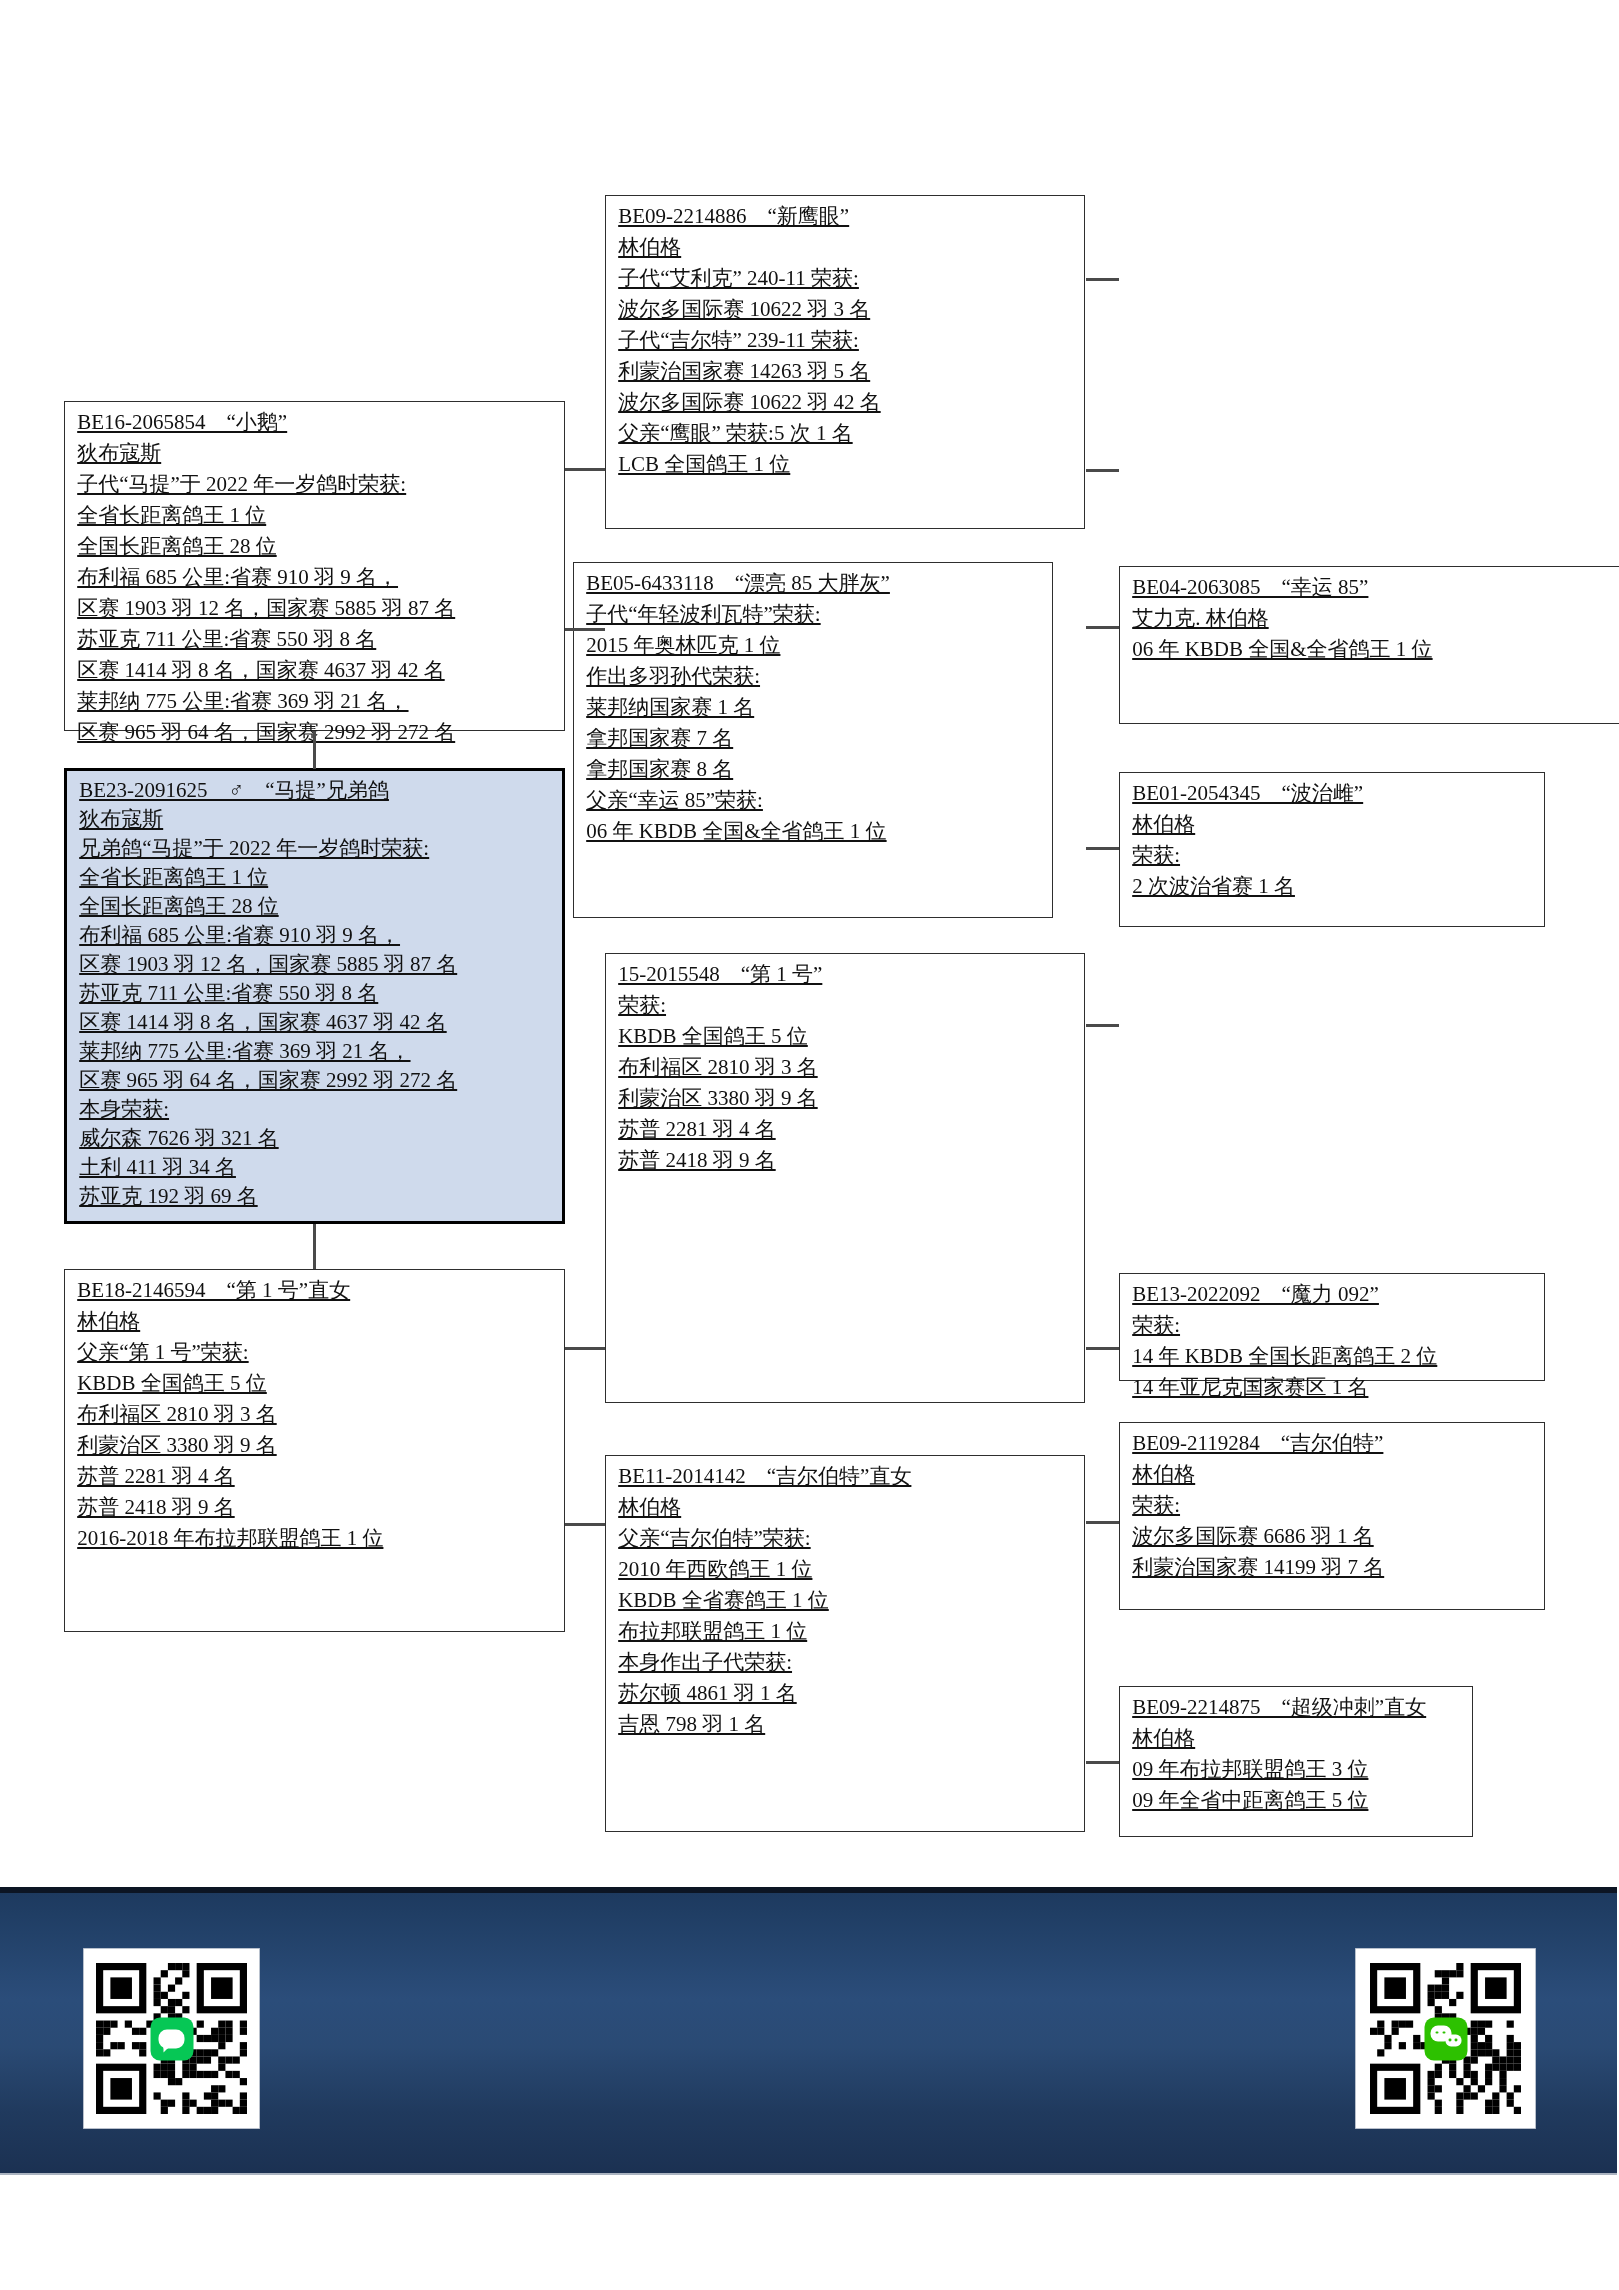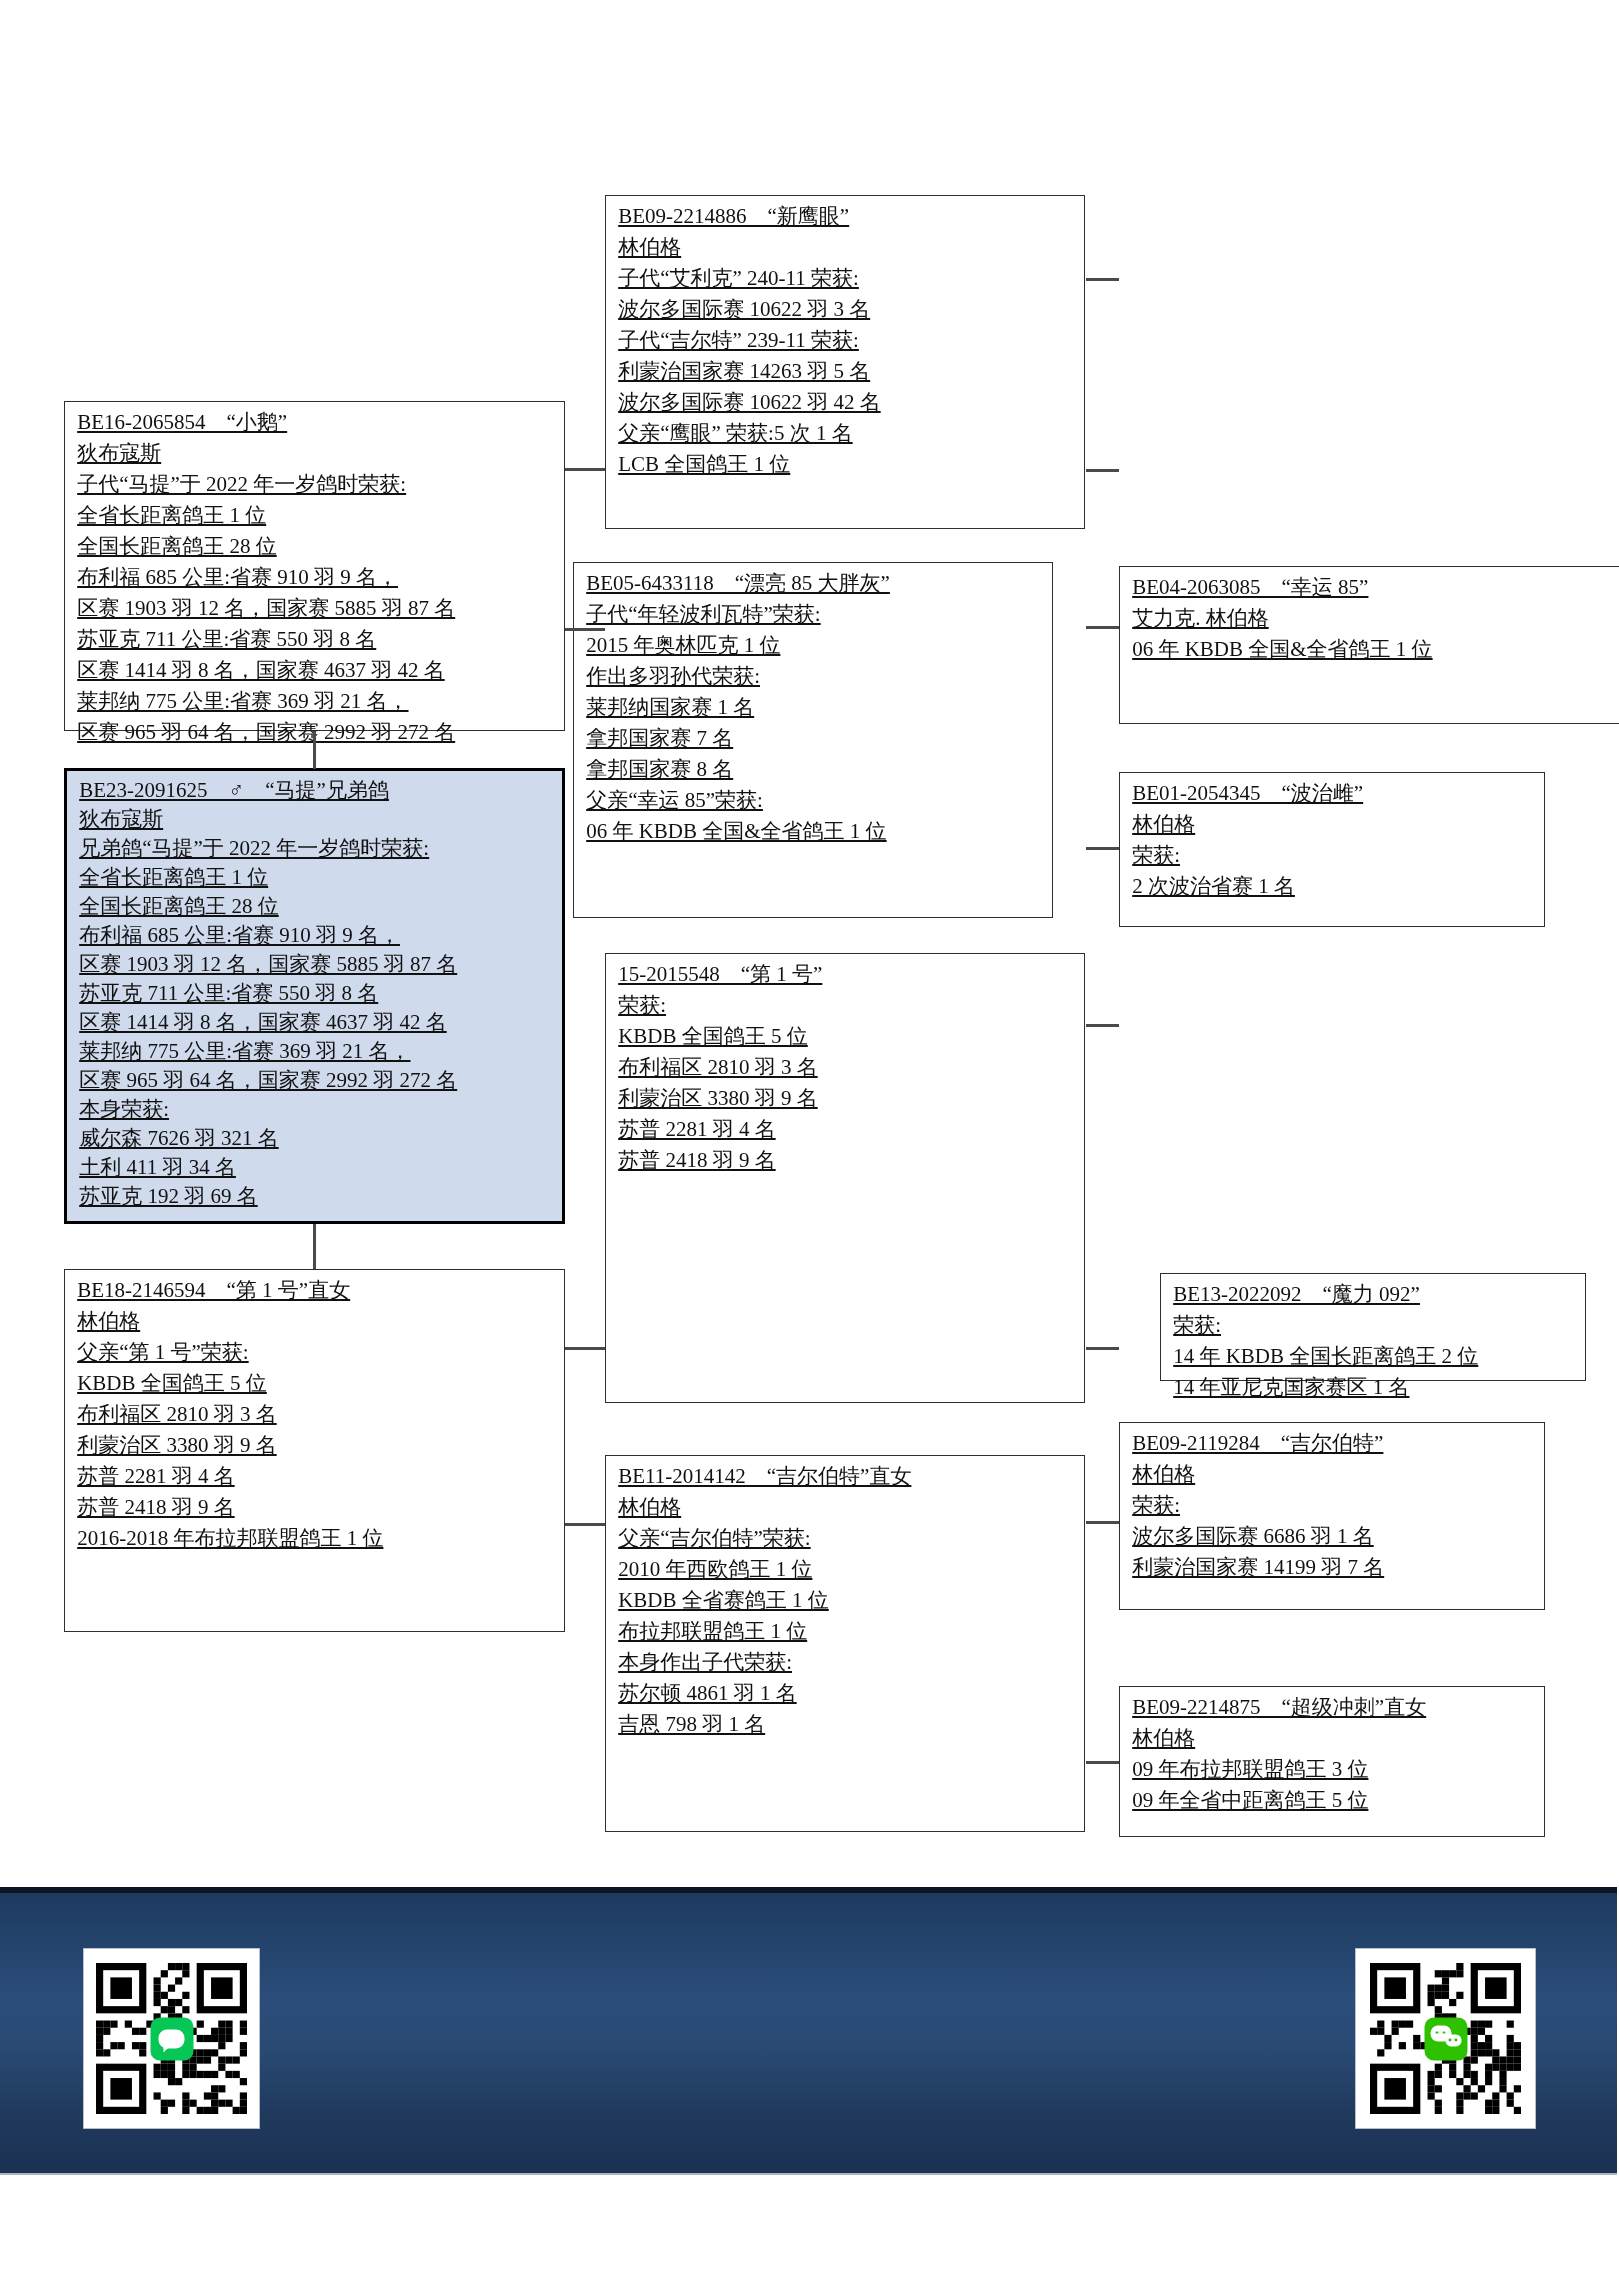--- a/index.html
+++ b/index.html
@@ -145,38 +145,38 @@
       </div>
   </div>
   <div class="pbox" style="left:1119px;top:772px;width:426px;height:155px;">
     <div>
         <div class="ln">BE01-2054345　“波治雌”</div>
         <div class="ln">林伯格</div>
         <div class="ln">荣获:</div>
         <div class="ln">2 次波治省赛 1 名</div>
       </div>
   </div>
-  <div class="pbox" style="left:1119px;top:1273px;width:426px;height:108px;margin-left:41px;">
+  <div class="pbox" style="left:1119px;top:1273px;width:426px;height:108px;">
     <div>
         <div class="ln">BE13-2022092　“魔力 092”</div>
         <div class="ln">荣获:</div>
         <div class="ln">14 年 KBDB 全国长距离鸽王 2 位</div>
         <div class="ln">14 年亚尼克国家赛区 1 名</div>
       </div>
   </div>
   <div class="pbox" style="left:1119px;top:1422px;width:426px;height:188px;">
     <div>
         <div class="ln">BE09-2119284　“吉尔伯特”</div>
         <div class="ln">林伯格</div>
         <div class="ln">荣获:</div>
         <div class="ln">波尔多国际赛 6686 羽 1 名</div>
         <div class="ln">利蒙治国家赛 14199 羽 7 名</div>
       </div>
   </div>
-  <div class="pbox" style="left:1119px;top:1686px;width:426px;height:151px;">
+  <div class="pbox" style="left:1119px;top:1686px;width:354px;height:151px;">
     <div>
         <div class="ln">BE09-2214875　“超级冲刺”直女</div>
         <div class="ln">林伯格</div>
         <div class="ln">09 年布拉邦联盟鸽王 3 位</div>
         <div class="ln">09 年全省中距离鸽王 5 位</div>
       </div>
   </div>
 
   <div class="hline" style="left:565px;top:468px;width:40px;"></div>
   <div class="hline" style="left:565px;top:628px;width:40px;"></div>

